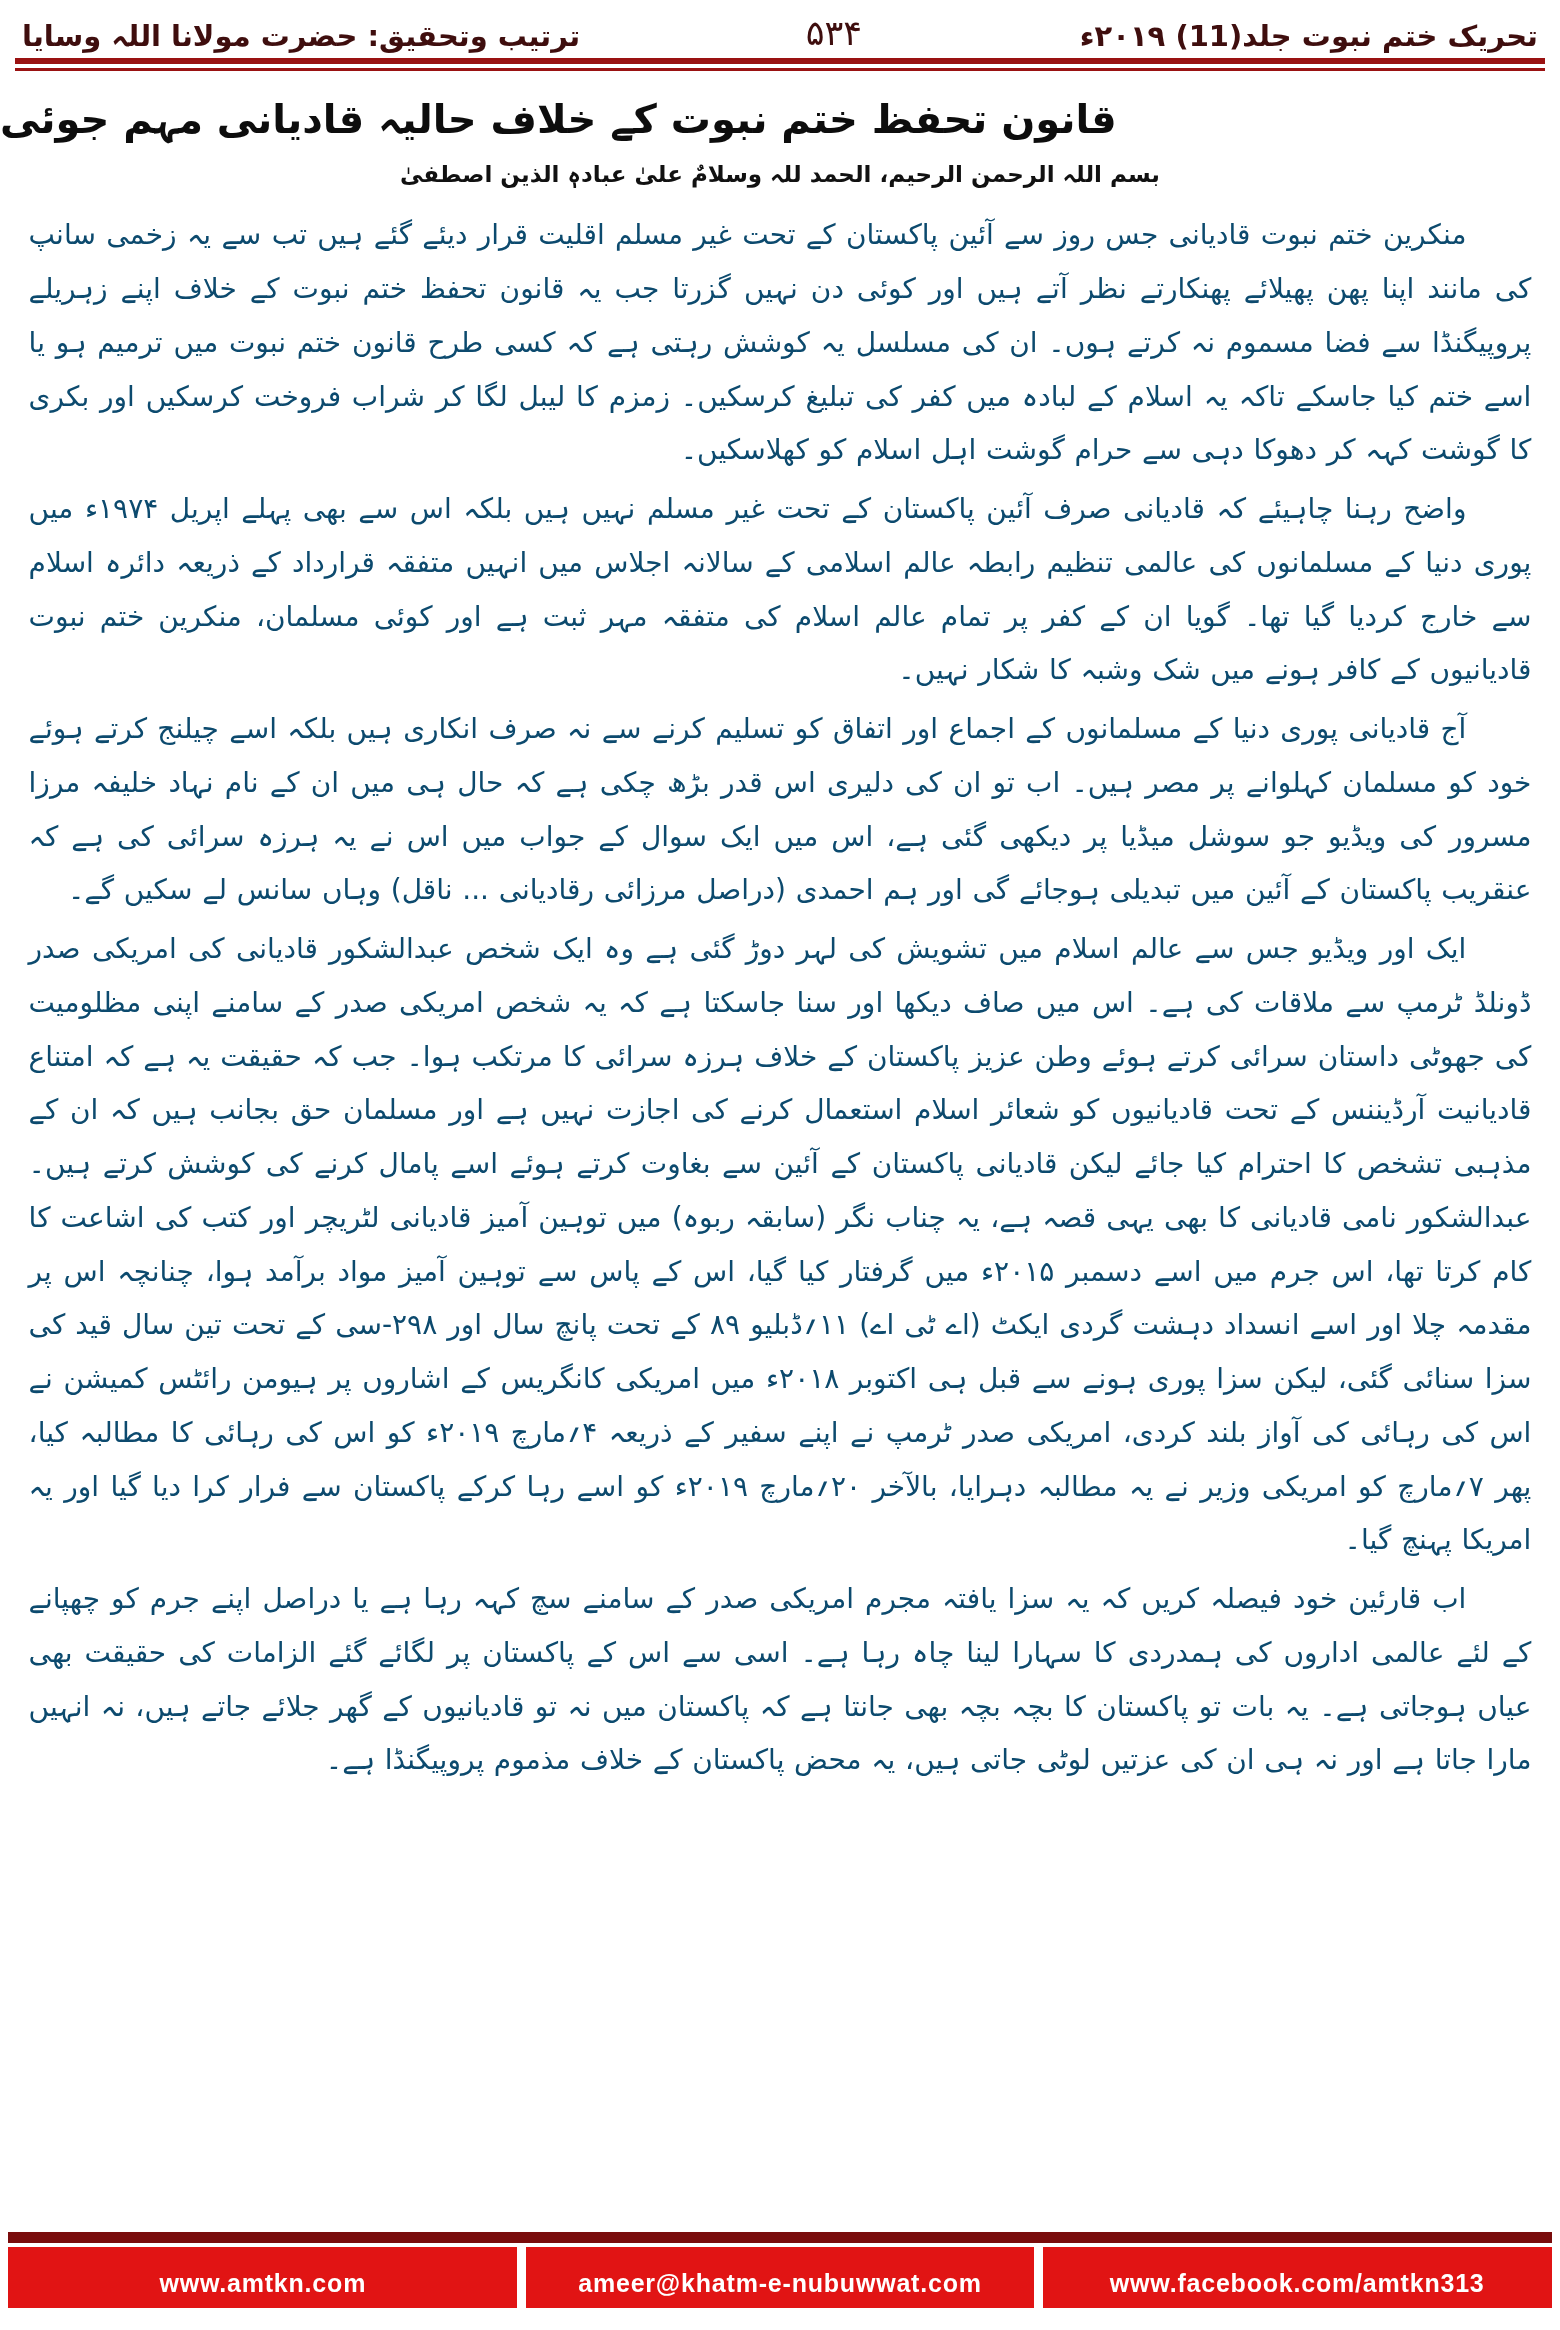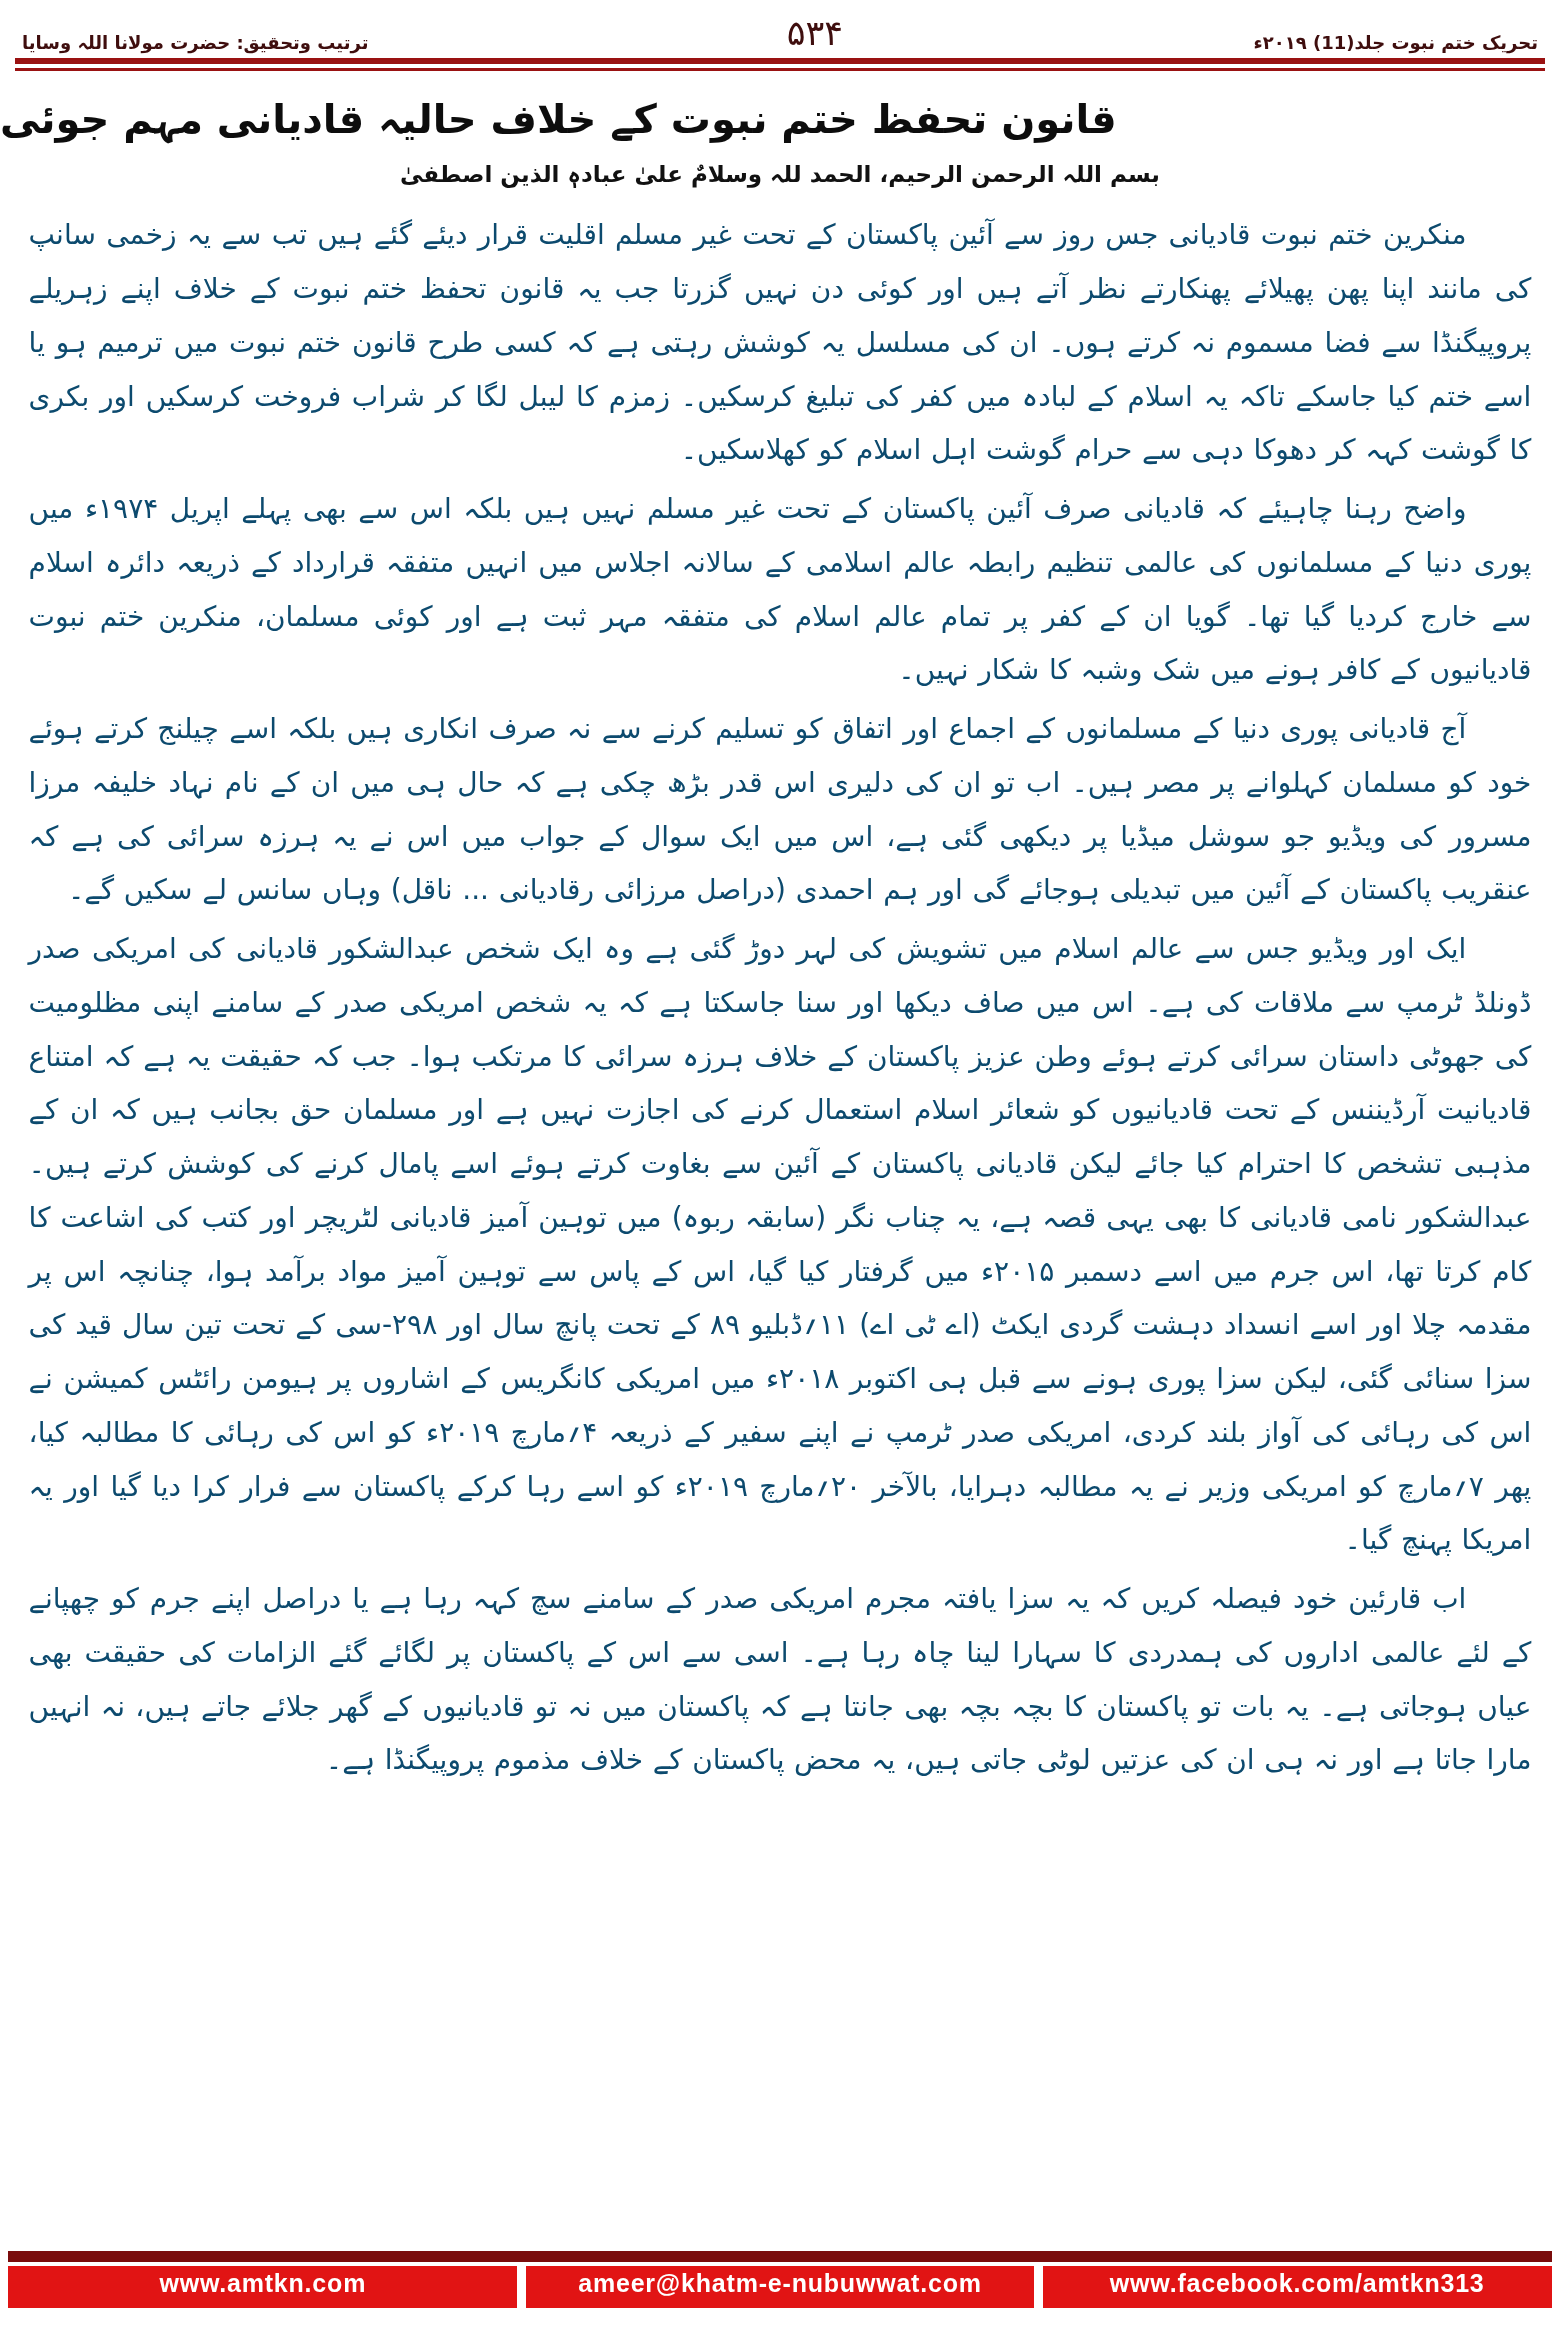--- a/index.html
+++ b/index.html
@@ -18,21 +18,21 @@
 
   
   .header {
     display: flex;
     align-items: flex-end;
     justify-content: space-between;
     padding: 13.4px 22px 5px 22px;
     color: #3f0e0e;
   }
   .header .h-side {
-    font-size: 18px;
+    font-size: 29px;
     font-weight: bold;
     white-space: nowrap;
   }
   .header .h-page {
     font-size: 35px;
     font-weight: normal;
     letter-spacing: 1.7px;
     margin-left: 8px;
   }
 
@@ -98,21 +98,21 @@
     gap: 8.4px;
     margin: 4.2px 8.4px 0 8.4px;
   }
   .footer-box {
     flex: 1;
     background: #e11414;
     color: #ffffff;
     font-size: 25px;
     font-weight: bold;
     text-align: center;
-    padding: 3px 0 10px 0;
+    padding: 22px 0 10px 0;
     letter-spacing: 0.8px;
     font-family: "Liberation Sans", sans-serif;
   }
 </style>
 </head>
 <body>
 
 <div class="page">
 
   <div class="header">

